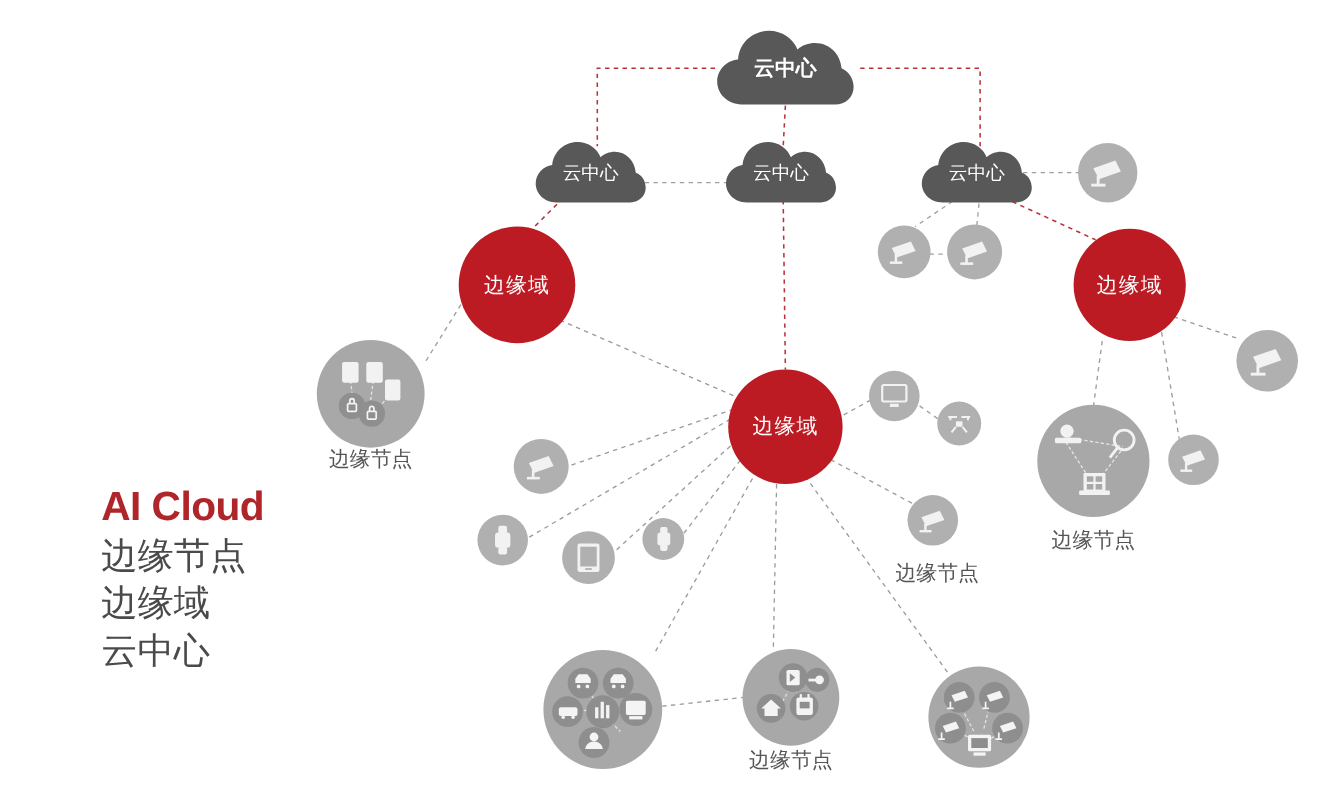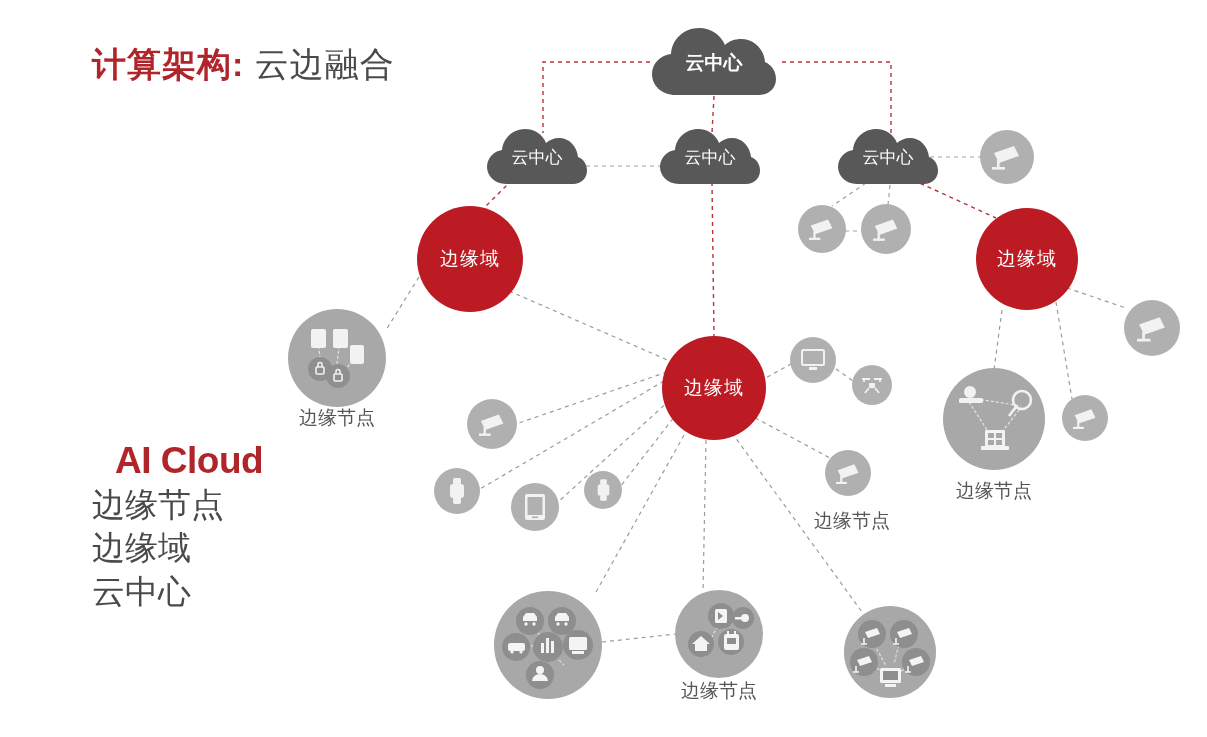--- a/index.html
+++ b/index.html
@@ -16,21 +16,21 @@
   .title{
     position:absolute;left:92px;top:42px;
     font-size:34px;font-weight:bold;letter-spacing:1px;white-space:nowrap;
   }
   .title .t-red{color:#b0252a;}
   .title .t-gray{color:#4a4a4a;font-weight:normal;}
 
   .legend{position:absolute;left:92px;top:440px;}
   .legend .brand{
     color:#b0252a;font-size:37px;font-weight:bold;letter-spacing:-0.5px;
-    line-height:1.15;white-space:nowrap;margin-left:23px;
+    line-height:1.15;white-space:nowrap;
   }
   .legend .l-item{
     color:#4a4a4a;font-size:33px;line-height:1.32;white-space:nowrap;font-weight:normal;
   }
 
   .cloud{
     position:absolute;transform:translate(-50%,-50%);
     display:flex;align-items:center;justify-content:center;
     color:#ffffff;text-align:center;line-height:1;
   }
@@ -110,24 +110,20 @@
       <path d="M 748 414 L 830 458"></path>
 
       <path d="M 1067 288 L 1126 308"></path>
       <path d="M 1056 302 L 1072 399"></path>
       <path d="M 1002 310 L 994 370"></path>
 
       <path d="M 602 642 L 676 634"></path>
     </g>
   </svg>
 
-  <div class="title">
-    <span class="t-red">计算架构:</span>
-    <span class="t-gray">云边融合</span>
-  </div>
 
   <div class="legend">
     <div class="brand">AI Cloud</div>
     <div class="l-item">边缘节点</div>
     <div class="l-item">边缘域</div>
     <div class="l-item">云中心</div>
   </div>
 
   <div class="cloud" style="left:714px;top:62px;width:128px;height:74px;font-size:19px;font-weight:bold;">
     <svg width="128" height="74" viewBox="0 0 128 74" xmlns="http://www.w3.org/2000/svg">

